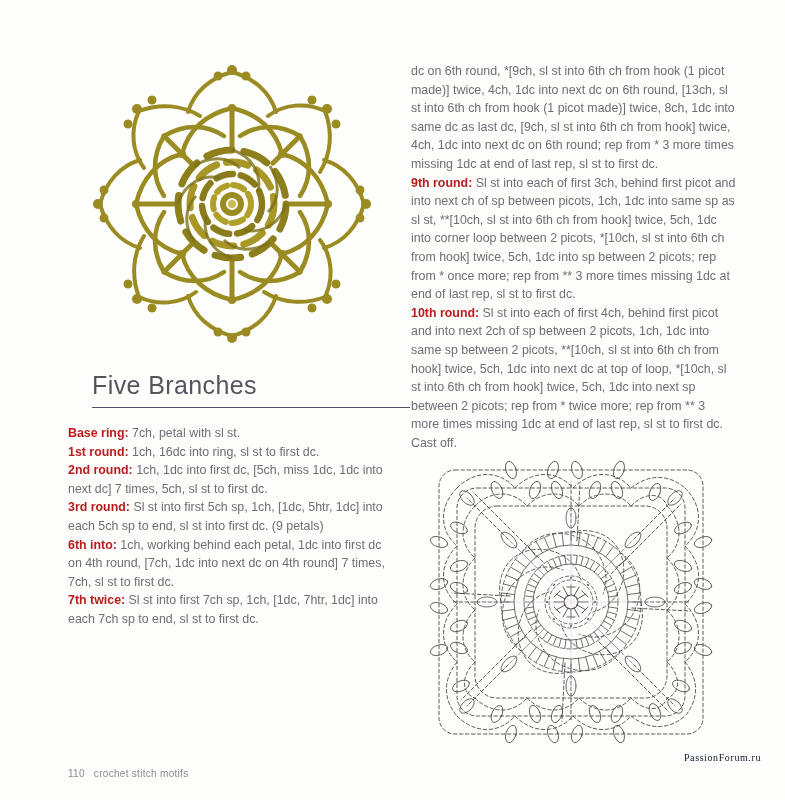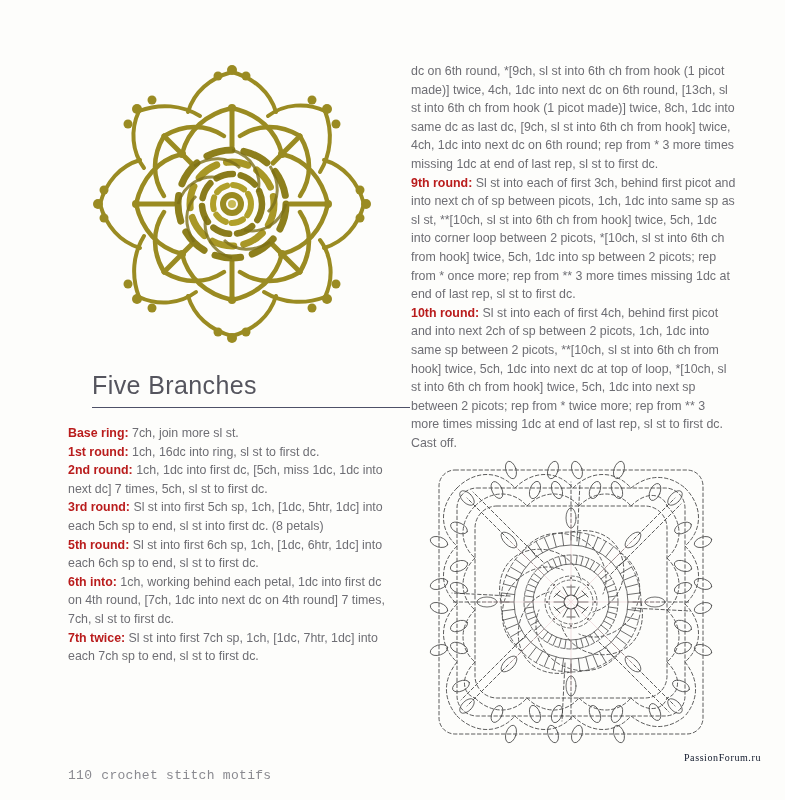--- a/index.html
+++ b/index.html
@@ -87,22 +87,22 @@
     width: 318px;
     height: 300px;
   }
   #diagram-svg { display: block; width: 100%; height: 100%; }
 
   
   #footer {
     position: absolute;
     left: 68px;
     top: 768px;
-    font-family: Liberation Mono, monospace;
-    font-size: 13px;
+    font-family: Liberation Sans, sans-serif;
+    font-size: 10px;
     color: #8a8a90;
     letter-spacing: 0.3px;
   }
   #footer .pg { margin-right: 9px; }
   #watermark {
     position: absolute;
     right: 24px;
     top: 752px;
     font-family: "Liberation Serif", serif;
     font-size: 10px;
@@ -253,25 +253,24 @@
       </g>
     </svg>
   </div>
 
   <div id="title-block">
     <h1 id="page-title">Five Branches</h1>
     <div id="title-rule"></div>
   </div>
 
   <div id="left-col" class="col">
-      <p class="para"><span class="lbl">Base ring:</span><span> 7ch, join more sl st.</span></p>
+      <p class="para"><span class="lbl">Base ring:</span><span> 7ch, petal with sl st.</span></p>
       <p class="para"><span class="lbl">1st round:</span><span> 1ch, 16dc into ring, sl st to first dc.</span></p>
       <p class="para"><span class="lbl">2nd round:</span><span> 1ch, 1dc into first dc, [5ch, miss 1dc, 1dc into next dc] 7 times, 5ch, sl st to first dc.</span></p>
-      <p class="para"><span class="lbl">3rd round:</span><span> Sl st into first 5ch sp, 1ch, [1dc, 5htr, 1dc] into each 5ch sp to end, sl st into first dc. (8 petals)</span></p>
-      <p class="para"><span class="lbl">5th round:</span><span> Sl st into first 6ch sp, 1ch, [1dc, 6htr, 1dc] into each 6ch sp to end, sl st to first dc.</span></p>
+      <p class="para"><span class="lbl">3rd round:</span><span> Sl st into first 5ch sp, 1ch, [1dc, 5htr, 1dc] into each 5ch sp to end, sl st into first dc. (9 petals)</span></p>
       <p class="para"><span class="lbl">6th into:</span><span> 1ch, working behind each petal, 1dc into first dc on 4th round, [7ch, 1dc into next dc on 4th round] 7 times, 7ch, sl st to first dc.</span></p>
       <p class="para"><span class="lbl">7th twice:</span><span> Sl st into first 7ch sp, 1ch, [1dc, 7htr, 1dc] into each 7ch sp to end, sl st to first dc.</span></p>
     </div>
 
   <div id="right-col" class="col">
       <p class="para"><span>dc on 6th round, *[9ch, sl st into 6th ch from hook (1 picot made)] twice, 4ch, 1dc into next dc on 6th round, [13ch, sl st into 6th ch from hook (1 picot made)] twice, 8ch, 1dc into same dc as last dc, [9ch, sl st into 6th ch from hook] twice, 4ch, 1dc into next dc on 6th round; rep from * 3 more times missing 1dc at end of last rep, sl st to first dc.</span></p>
       <p class="para"><span class="lbl">9th round:</span><span> Sl st into each of first 3ch, behind first picot and into next ch of sp between picots, 1ch, 1dc into same sp as sl st, **[10ch, sl st into 6th ch from hook] twice, 5ch, 1dc into corner loop between 2 picots, *[10ch, sl st into 6th ch from hook] twice, 5ch, 1dc into sp between 2 picots; rep from * once more; rep from ** 3 more times missing 1dc at end of last rep, sl st to first dc.</span></p>
       <p class="para"><span class="lbl">10th round:</span><span> Sl st into each of first 4ch, behind first picot and into next 2ch of sp between 2 picots, 1ch, 1dc into same sp between 2 picots, **[10ch, sl st into 6th ch from hook] twice, 5ch, 1dc into next dc at top of loop, *[10ch, sl st into 6th ch from hook] twice, 5ch, 1dc into next sp between 2 picots; rep from * twice more; rep from ** 3 more times missing 1dc at end of last rep, sl st to first dc. Cast off.</span></p>
     </div>
 

